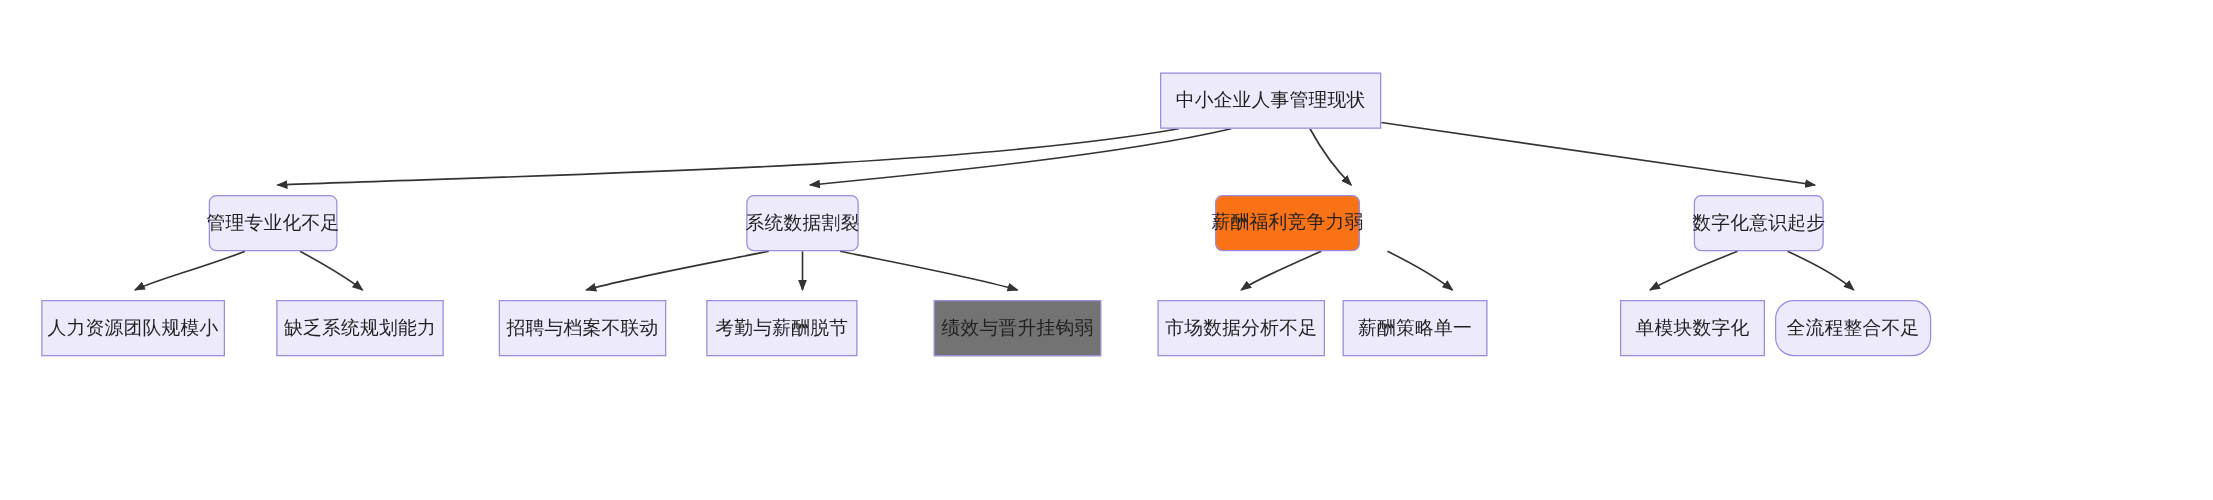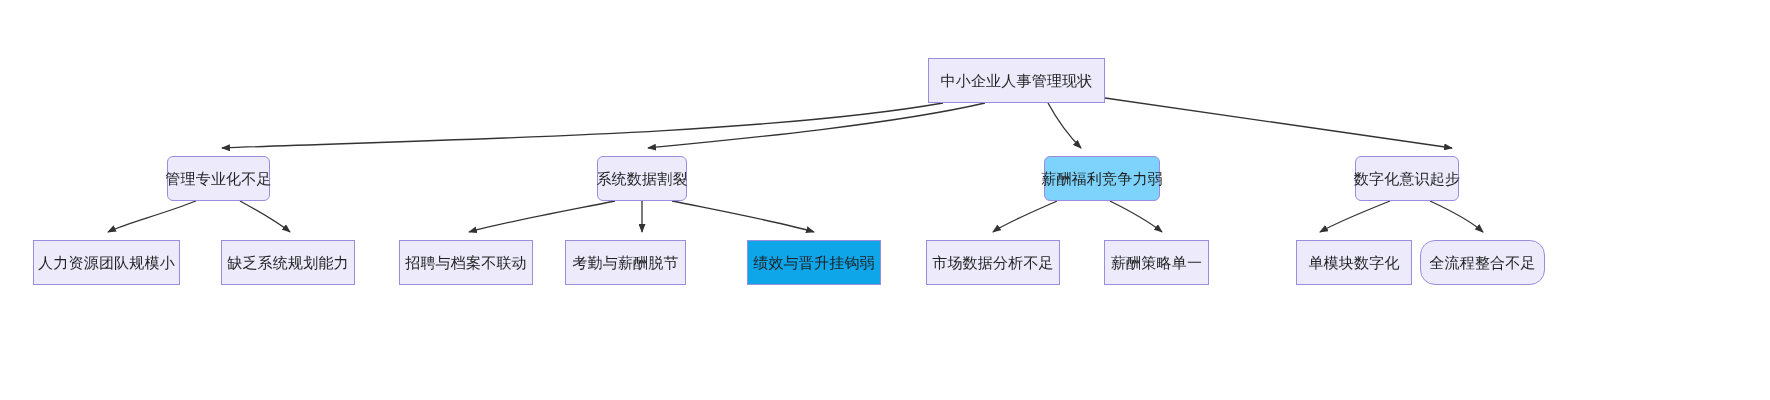--- a/index.html
+++ b/index.html
@@ -81,45 +81,45 @@
   <div id="nodes-group">
       <div class="node rect" style="left: 928px; top: 58px; width: 177px; height: 45px; background: rgb(236, 234, 251); border-color: rgb(155, 140, 224); color: rgb(31, 32, 32);">
         <span class="node-label">中小企业人事管理现状</span>
       </div>
       <div class="node rounded" style="left: 167px; top: 156px; width: 103px; height: 45px; background: rgb(236, 234, 251); border-color: rgb(155, 140, 224); color: rgb(31, 32, 32);">
         <span class="node-label">管理专业化不足</span>
       </div>
       <div class="node rounded" style="left: 597px; top: 156px; width: 90px; height: 45px; background: rgb(236, 234, 251); border-color: rgb(155, 140, 224); color: rgb(31, 32, 32);">
         <span class="node-label">系统数据割裂</span>
       </div>
-      <div class="node rounded" style="left: 1044px; top: 156px; width: 116px; height: 45px; background: #7dd3fc; border-color: rgb(155, 140, 224); color: rgb(31, 32, 32);">
+      <div class="node rounded" style="left: 972px; top: 156px; width: 116px; height: 45px; background: #f97316; border-color: rgb(155, 140, 224); color: rgb(31, 32, 32); font-family: Liberation Mono, monospace;">
         <span class="node-label">薪酬福利竞争力弱</span>
       </div>
       <div class="node rounded" style="left: 1355px; top: 156px; width: 104px; height: 45px; background: rgb(236, 234, 251); border-color: rgb(155, 140, 224); color: rgb(31, 32, 32);">
         <span class="node-label">数字化意识起步</span>
       </div>
       <div class="node rect" style="left: 33px; top: 240px; width: 147px; height: 45px; background: rgb(236, 234, 251); border-color: rgb(155, 140, 224); color: rgb(31, 32, 32);">
         <span class="node-label">人力资源团队规模小</span>
       </div>
       <div class="node rect" style="left: 221px; top: 240px; width: 134px; height: 45px; background: rgb(236, 234, 251); border-color: rgb(155, 140, 224); color: rgb(31, 32, 32);">
         <span class="node-label">缺乏系统规划能力</span>
       </div>
       <div class="node rect" style="left: 399px; top: 240px; width: 134px; height: 45px; background: rgb(236, 234, 251); border-color: rgb(155, 140, 224); color: rgb(31, 32, 32);">
         <span class="node-label">招聘与档案不联动</span>
       </div>
       <div class="node rect" style="left: 565px; top: 240px; width: 121px; height: 45px; background: rgb(236, 234, 251); border-color: rgb(155, 140, 224); color: rgb(31, 32, 32);">
         <span class="node-label">考勤与薪酬脱节</span>
       </div>
-      <div class="node rect" style="left: 747px; top: 240px; width: 134px; height: 45px; background: #0ea5e9; border-color: rgb(155, 140, 224); color: rgb(31, 32, 32);">
+      <div class="node rect" style="left: 747px; top: 240px; width: 134px; height: 45px; background: #737373; border-color: rgb(155, 140, 224); color: rgb(31, 32, 32);">
         <span class="node-label">绩效与晋升挂钩弱</span>
       </div>
       <div class="node rect" style="left: 926px; top: 240px; width: 134px; height: 45px; background: rgb(236, 234, 251); border-color: rgb(155, 140, 224); color: rgb(31, 32, 32);">
         <span class="node-label">市场数据分析不足</span>
       </div>
-      <div class="node rect" style="left: 1104px; top: 240px; width: 105px; height: 45px; background: rgb(236, 234, 251); border-color: rgb(155, 140, 224); color: rgb(31, 32, 32);">
+      <div class="node rect" style="left: 1074px; top: 240px; width: 116px; height: 45px; background: rgb(236, 234, 251); border-color: rgb(155, 140, 224); color: rgb(31, 32, 32);">
         <span class="node-label">薪酬策略单一</span>
       </div>
       <div class="node rect" style="left: 1296px; top: 240px; width: 116px; height: 45px; background: rgb(236, 234, 251); border-color: rgb(155, 140, 224); color: rgb(31, 32, 32);">
         <span class="node-label">单模块数字化</span>
       </div>
       <div class="node rect" style="left: 1420px; top: 240px; width: 125px; height: 45px; background: rgb(236, 234, 251); border-color: rgb(155, 140, 224); color: rgb(31, 32, 32); border-radius: 15px;">
         <span class="node-label">全流程整合不足</span>
       </div>
     </div>
 

